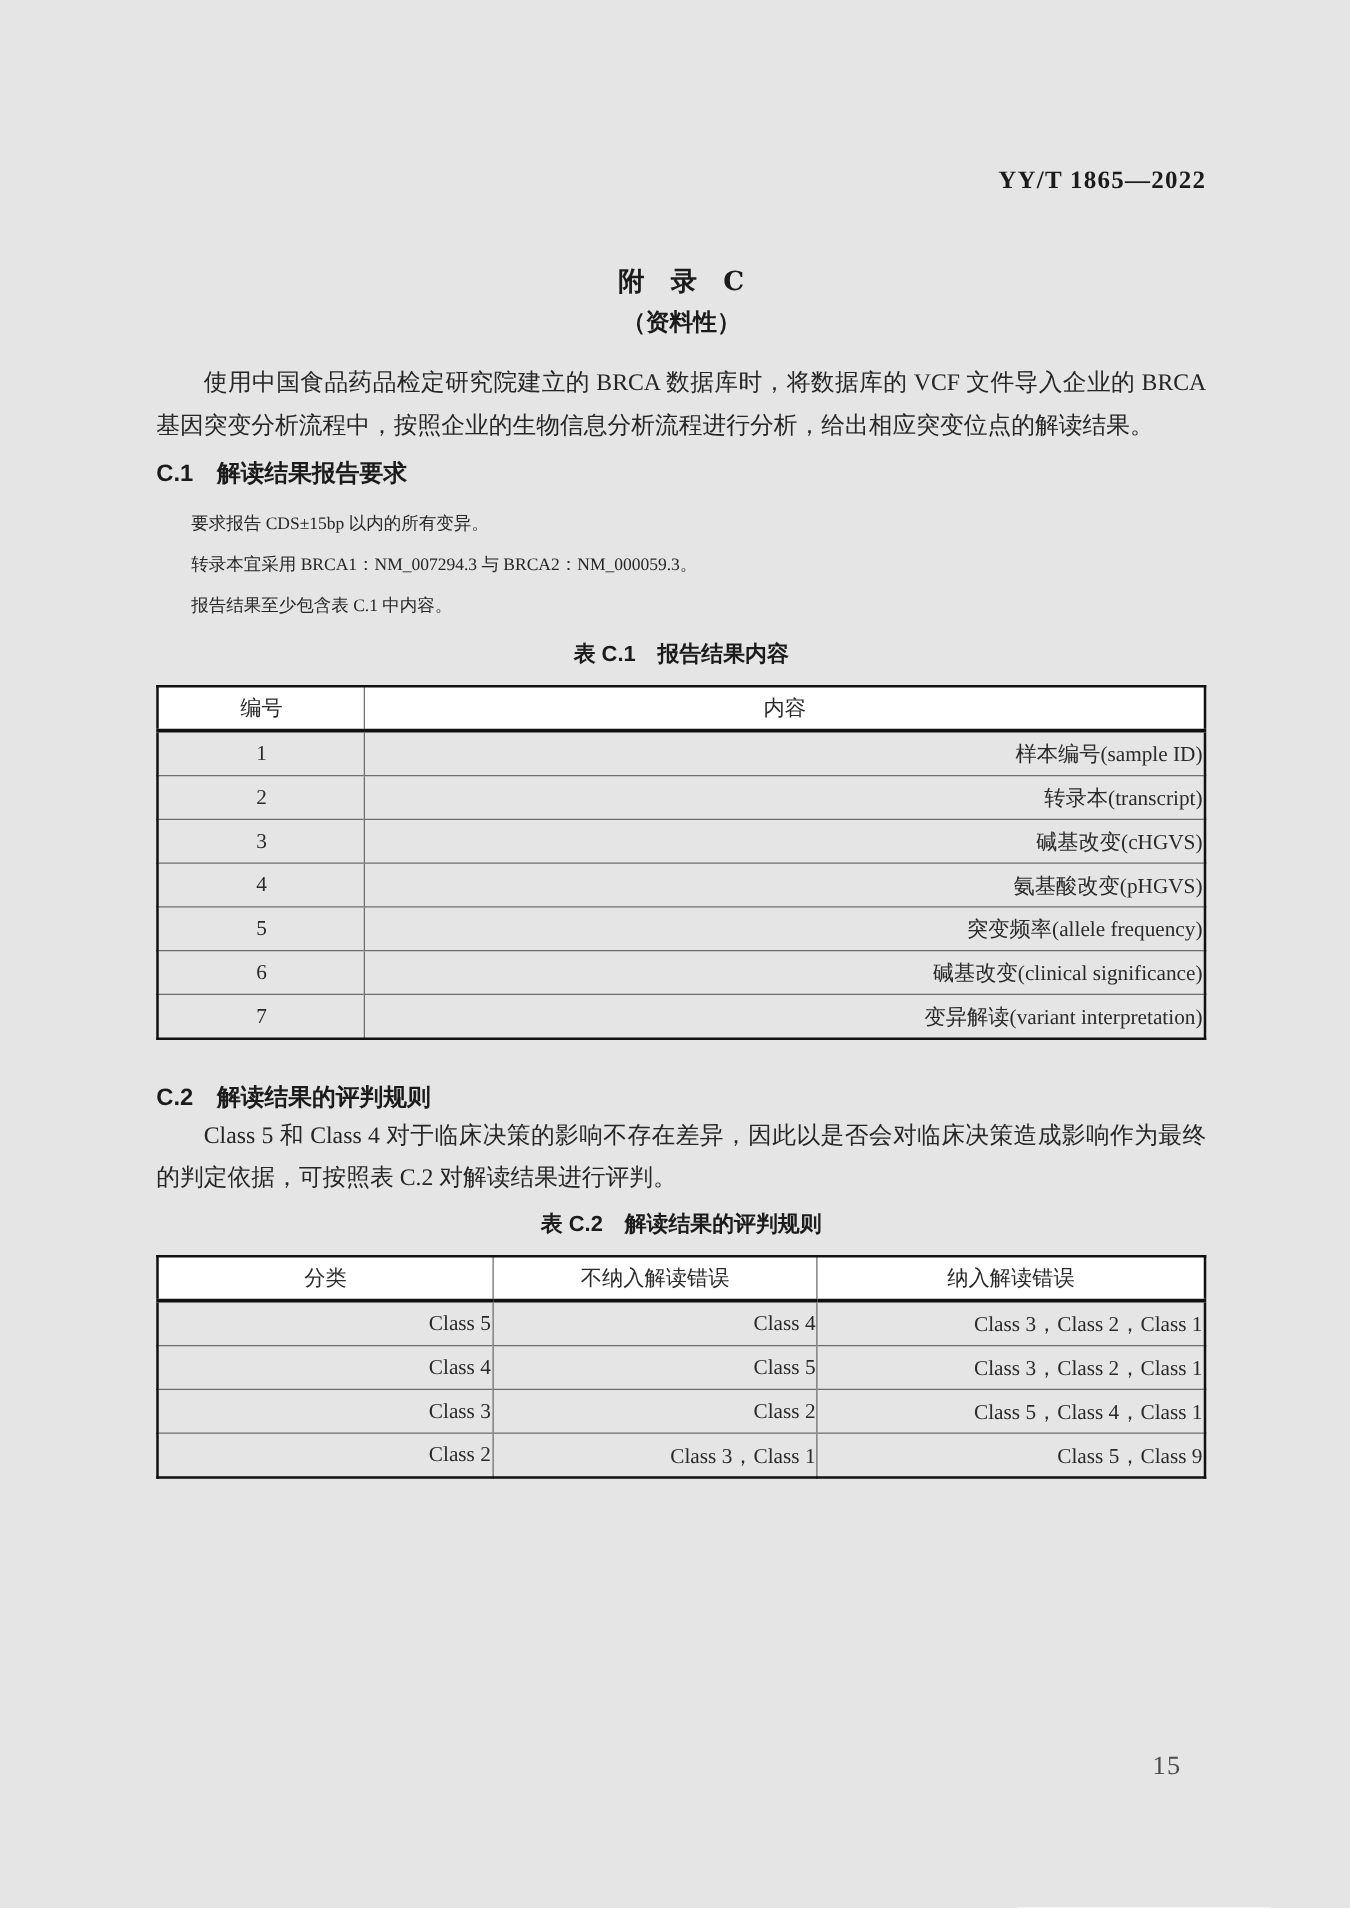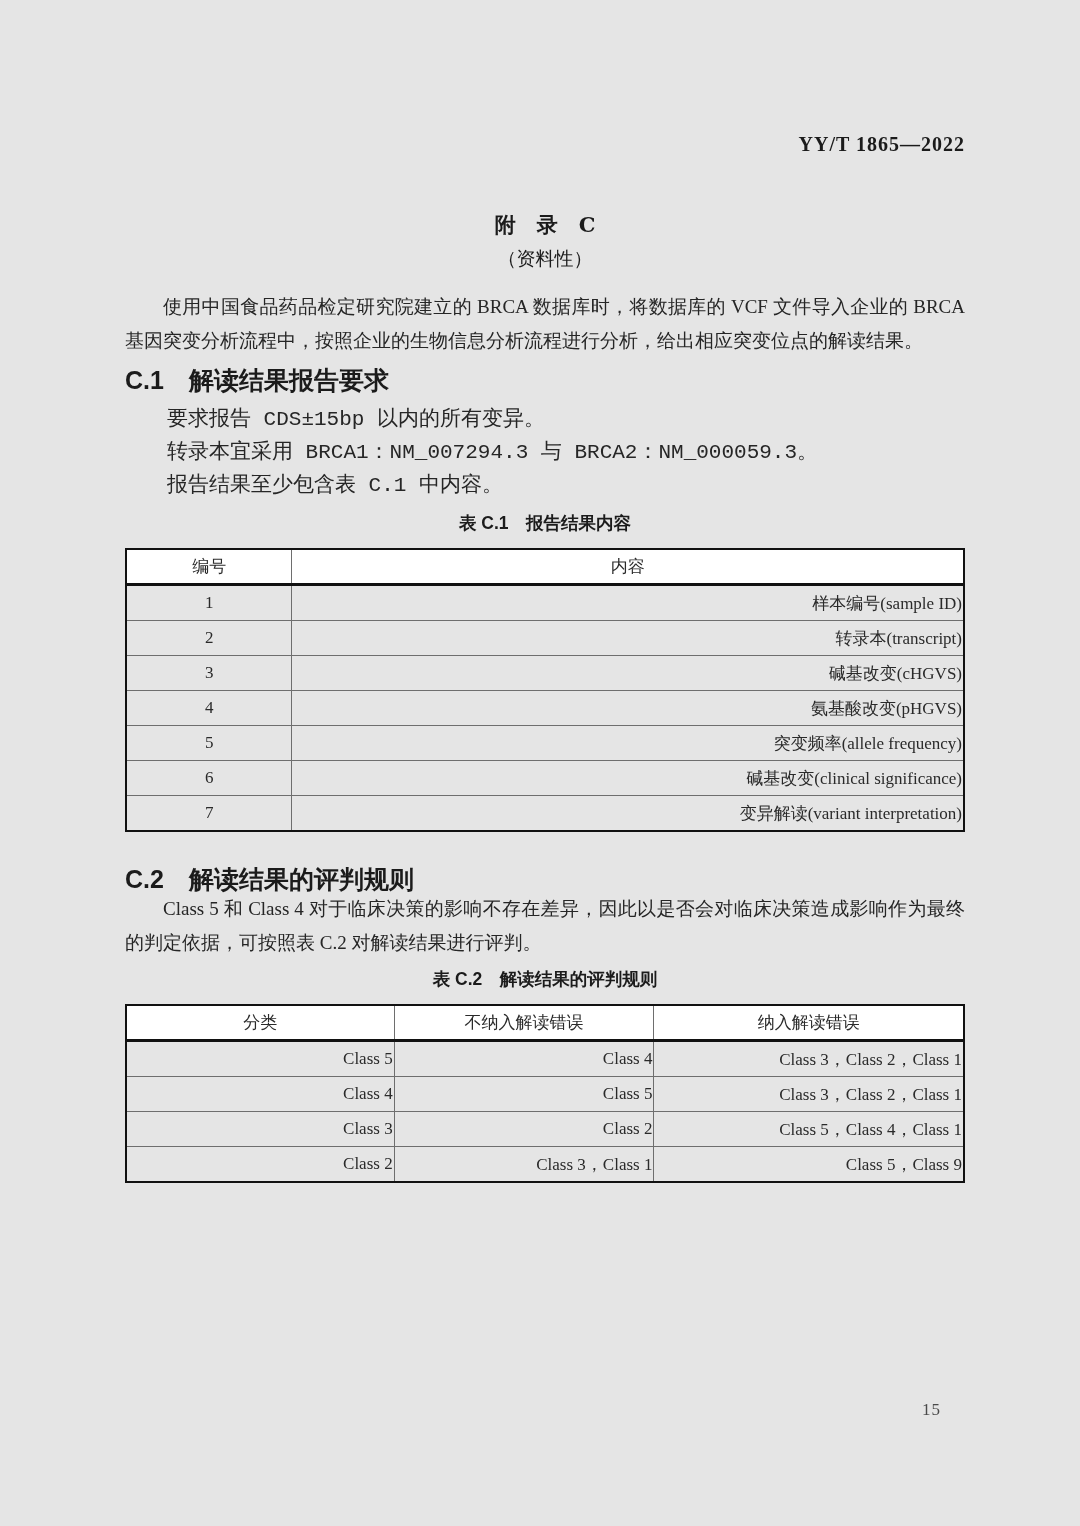--- a/index.html
+++ b/index.html
@@ -17,44 +17,44 @@
     color:#1b1b1b;
     font-family:"Liberation Serif","DejaVu Serif",serif;
   }
   .doc { margin-left:125px; width:840px; padding-top:213px; }
 
   .appendix-title {
     text-align:center; font-weight:bold; font-size:21px; line-height:24px;
     color:#1b1b1b; font-family:"DejaVu Serif","Liberation Serif",serif;
   }
   .appendix-sub {
-    text-align:center; font-weight:normal; font-size:19px; line-height:22px;
+    text-align:center; font-weight:bold; font-size:19px; line-height:22px;
     margin-top:11px; color:#1b1b1b;
   }
   .appendix-name {
     text-align:center; font-weight:bold; font-size:21px; line-height:24px;
     margin-top:11px; color:#1b1b1b;
   }
 
   p { margin:0; }
   .body-par {
     margin-top:20px;
     font-size:19px; line-height:34px;
     text-indent:2em; text-align:justify;
     color:#262626;
   }
   .sec-heading {
     margin-top:9px;
-    font-size:25px; line-height:26px; font-weight:bold;
+    font-size:19px; line-height:26px; font-weight:bold;
     color:#1b1b1b;
     font-family:"Liberation Sans","DejaVu Sans",sans-serif;
   }
   .c1-lines { margin-top:10px; }
   .c1-lines p {
-    font-size:21px; line-height:33px; text-indent:2em; color:#262626;font-family:Liberation Mono, monospace;
+    font-size:14px; line-height:33px; text-indent:2em; color:#262626;
   }
   .tbl-caption {
     margin-top:8px;
     text-align:center; font-weight:bold; font-size:17.5px; line-height:26px;
     color:#1b1b1b;
     font-family:"Liberation Sans","DejaVu Sans",sans-serif;
   }
   table {
     margin-top:12px;
     width:100%;
@@ -81,21 +81,21 @@
   .t2 col.c-a { width:32%; }
   .t2 col.c-b { width:31%; }
   .t2 col.c-c { width:37%; }
   .t2 td { text-align:right; padding-left:12px; }
 
   .c2-par { margin-top:16px; }
   .c2-par2 { margin-top:0; }
 
   .page-number {
     position:absolute; top:1400px; left:922px;
-    font-size:17px; color:#4a4a4a; letter-spacing:1px;
+    font-size:21px; color:#4a4a4a; letter-spacing:1px;
   }
 </style>
 </head>
 <body>
 
 <div class="page">
 
   <div class="header-code">YY/T 1865—2022</div>
 
   <div class="doc">

